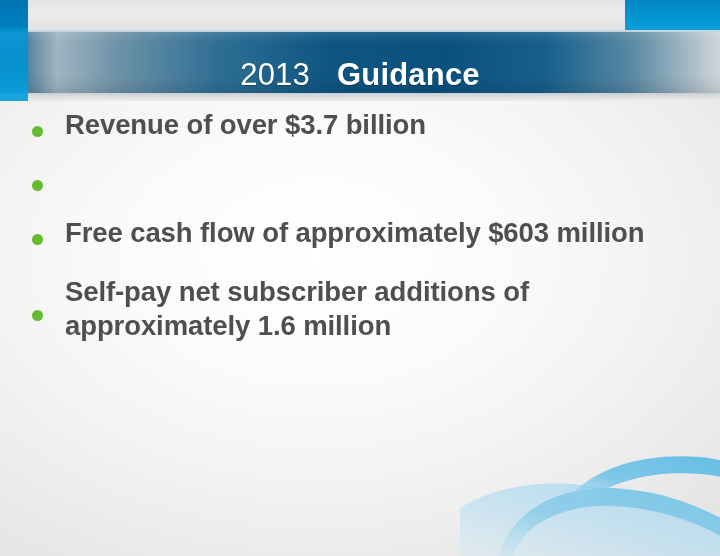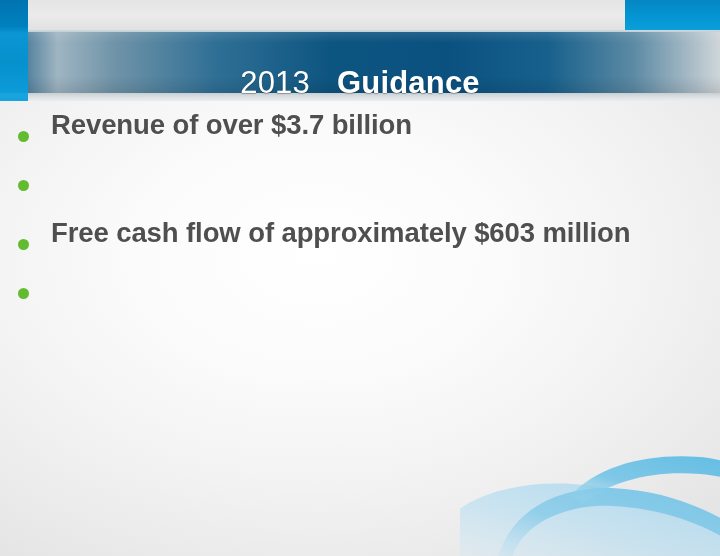--- a/index.html
+++ b/index.html
@@ -115,21 +115,21 @@
   .hdr-blue-left-tail {
     position: absolute;
     left: 0; top: 93px;
     width: 28px; height: 5px;
     background: #1aa4de;
   }
 
   .title {
     position: absolute;
     left: 0;
-    top: 32px;
+    top: 24px;
     width: 720px;
     height: 61px;
     display: flex;
     align-items: center;
     justify-content: center;
     color: #ffffff;
     font-size: 31px;
     letter-spacing: 0.2px;
     white-space: nowrap;
     text-shadow: 0 1px 1px rgba(0,0,0,0.30);
@@ -139,23 +139,23 @@
 
   
   .bullets {
     position: absolute;
     left: 0;
     top: 108px;
     width: 720px;
   }
   .bullet-row {
     display: flex;
-    align-items: flex-end;
+    align-items: center;
     margin-bottom: 25px;
-    padding-left: 18px;
+    padding-left: 32px;
   }
   .bullet-dot {
     flex: 0 0 auto;
     width: 11px;
     height: 11px;
     border-radius: 50%;
     background: #63bc2f;
     margin-top: 13px;
     margin-right: 22px;
   }
@@ -231,18 +231,19 @@
       <span class="bullet-dot"></span>
     </div>
 
     <div class="bullet-row">
       <span class="bullet-dot"></span>
       <span class="bullet-text">Free cash flow of approximately $603 million</span>
     </div>
 
     <div class="bullet-row">
       <span class="bullet-dot"></span>
+      <span class="bullet-text">Self-pay net subscriber additions of approximately 1.6 million</span>
     </div>
 
 
   </div>
 
 </div>
 
 </body></html>

